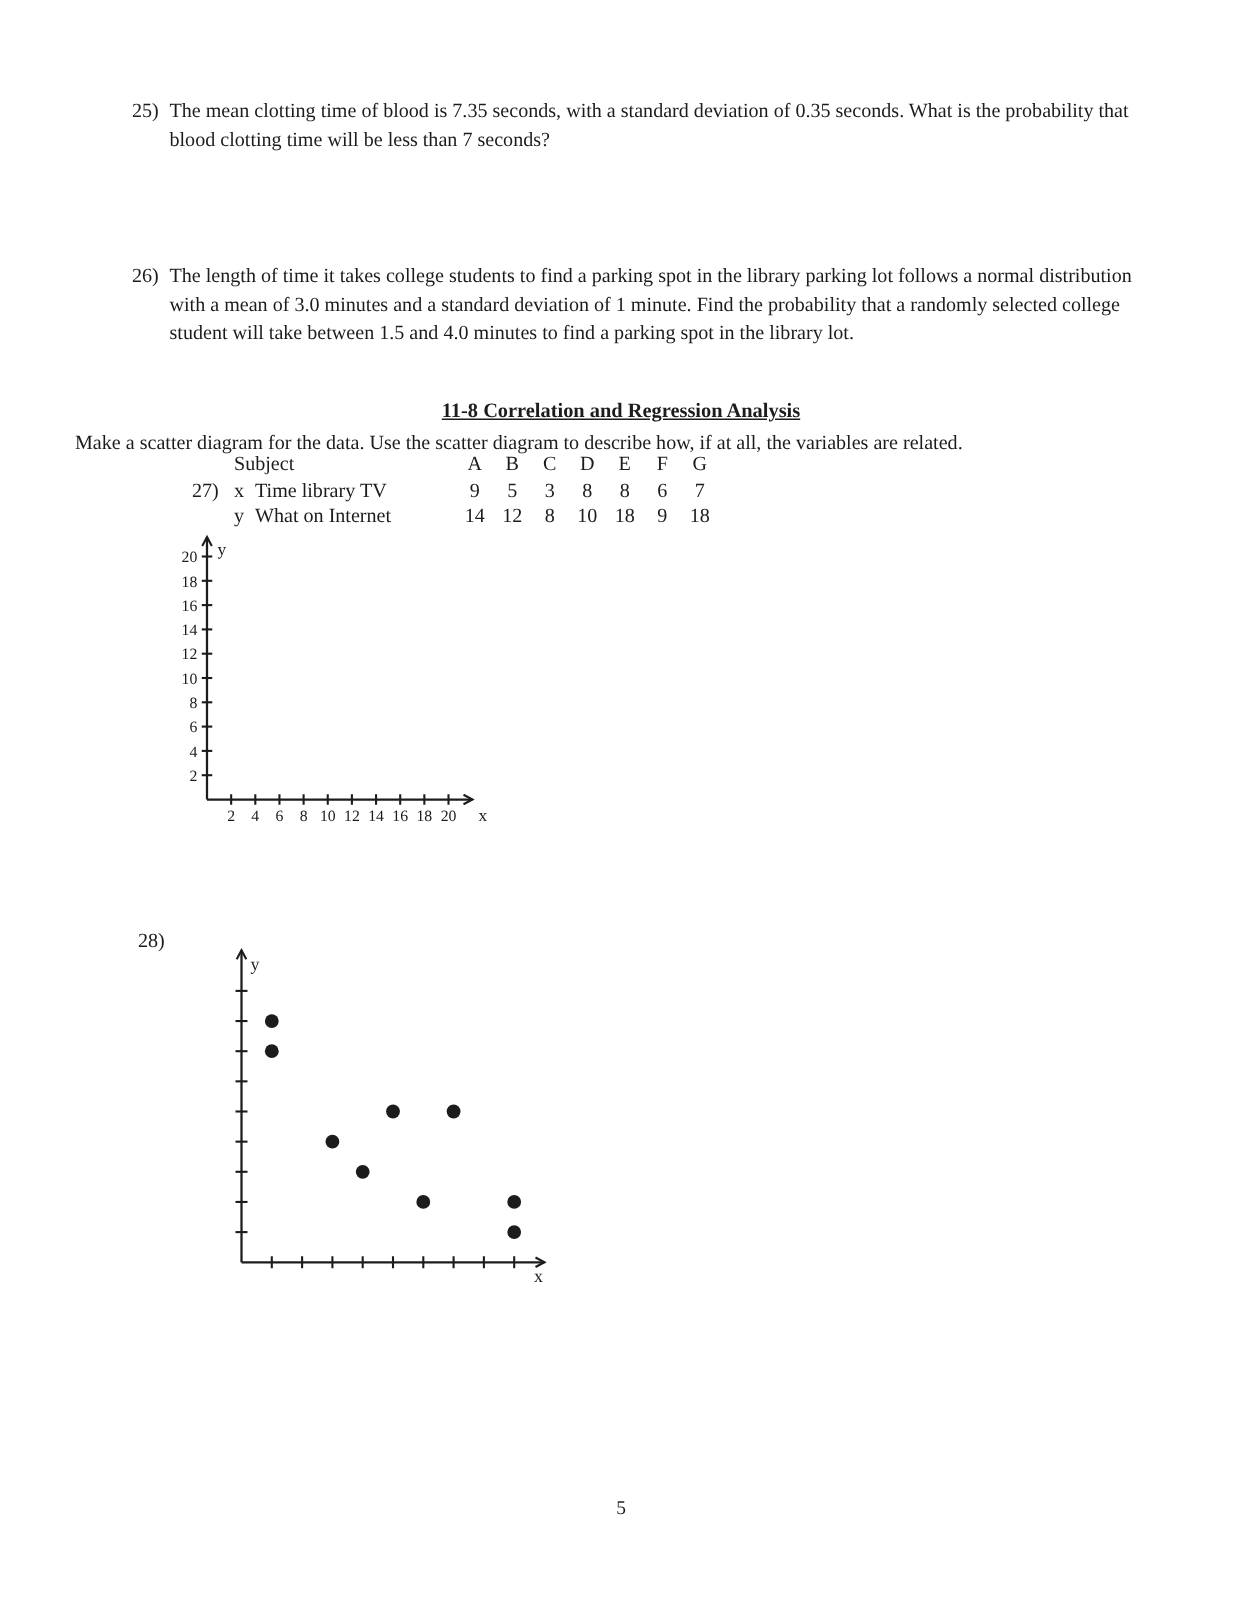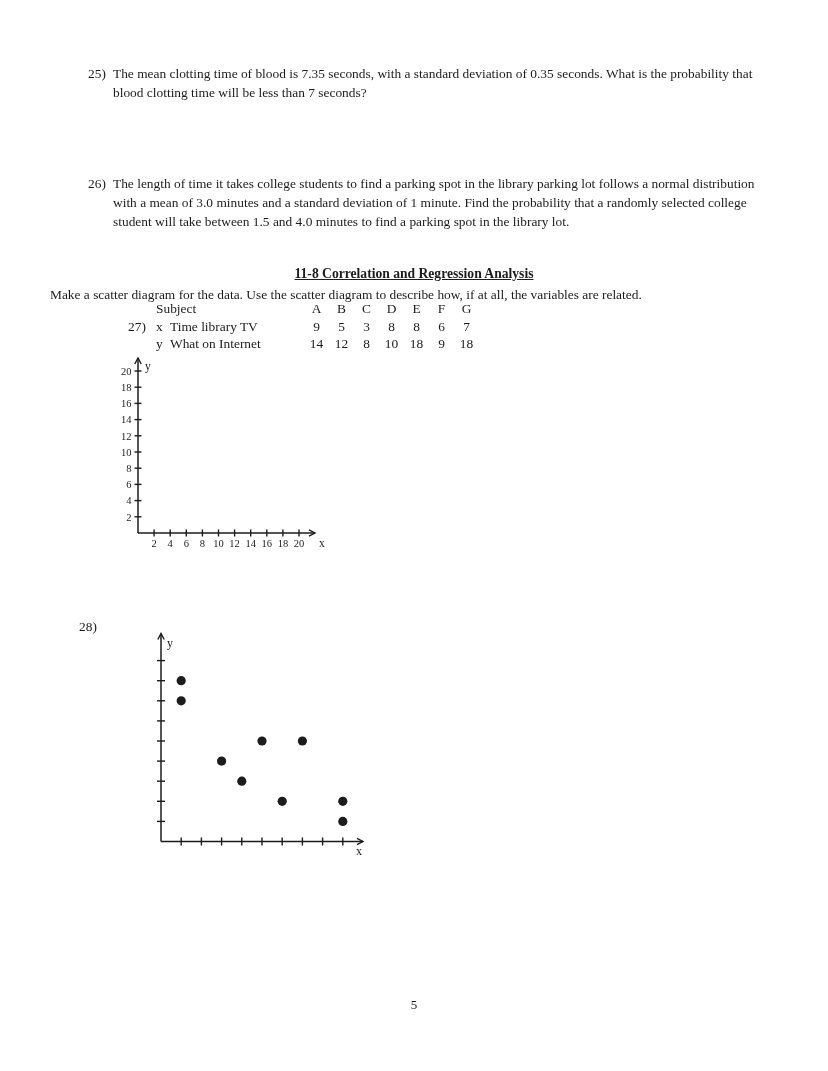--- a/index.html
+++ b/index.html
@@ -25,21 +25,21 @@
   }
   .section-title span { text-decoration: underline; }
   .instructions { position: absolute; left: 50px; top: 285px; width: 760px; }
   .state-para { position: absolute; left: 50px; top: 583px; width: 660px; }
   .dtable { position: absolute; left: 88px; top: 300px; line-height: 17.6px; }
   .trow { display: flex; }
   .tq { width: 28px; flex: 0 0 auto; margin-left: 40px; }
   .th { width: 148px; flex: 0 0 auto; }
   .tvar { display: inline-block; width: 14px; }
   .tc { width: 25px; flex: 0 0 auto; text-align: center; }
-  .q28-label { position: absolute; left: 79px; top: 617px; text-align: center; }
+  .q28-label { position: absolute; left: 92px; top: 617px; text-align: center; }
   .graph { position: absolute; }
   #graph27 { left: 118px; top: 356px; }
   #graph28 { left: 148px; top: 626px; }
   .page-number { position: absolute; left: 0; top: 995px; width: 100%; text-align: center; font-size: 13px; }
 </style>
 </head>
 <body>
 
 <div class="page">
 

